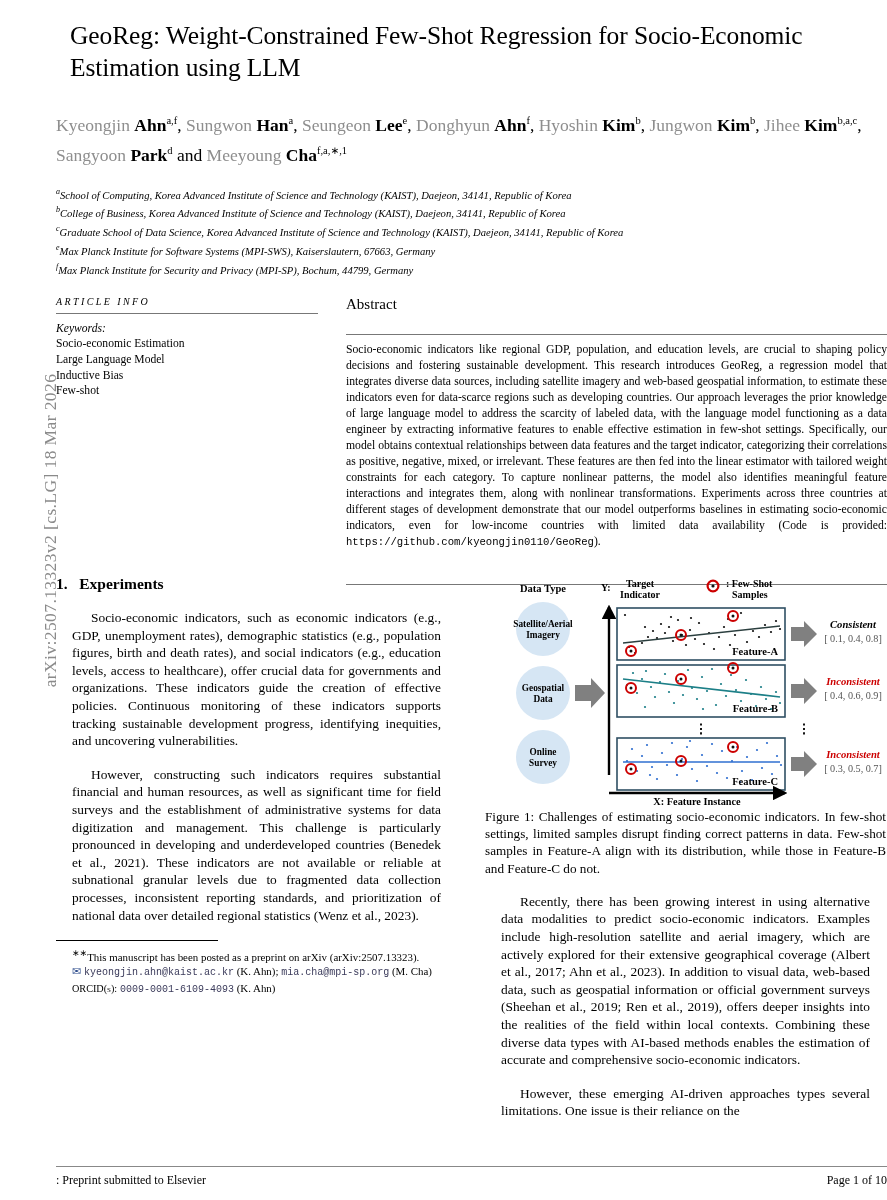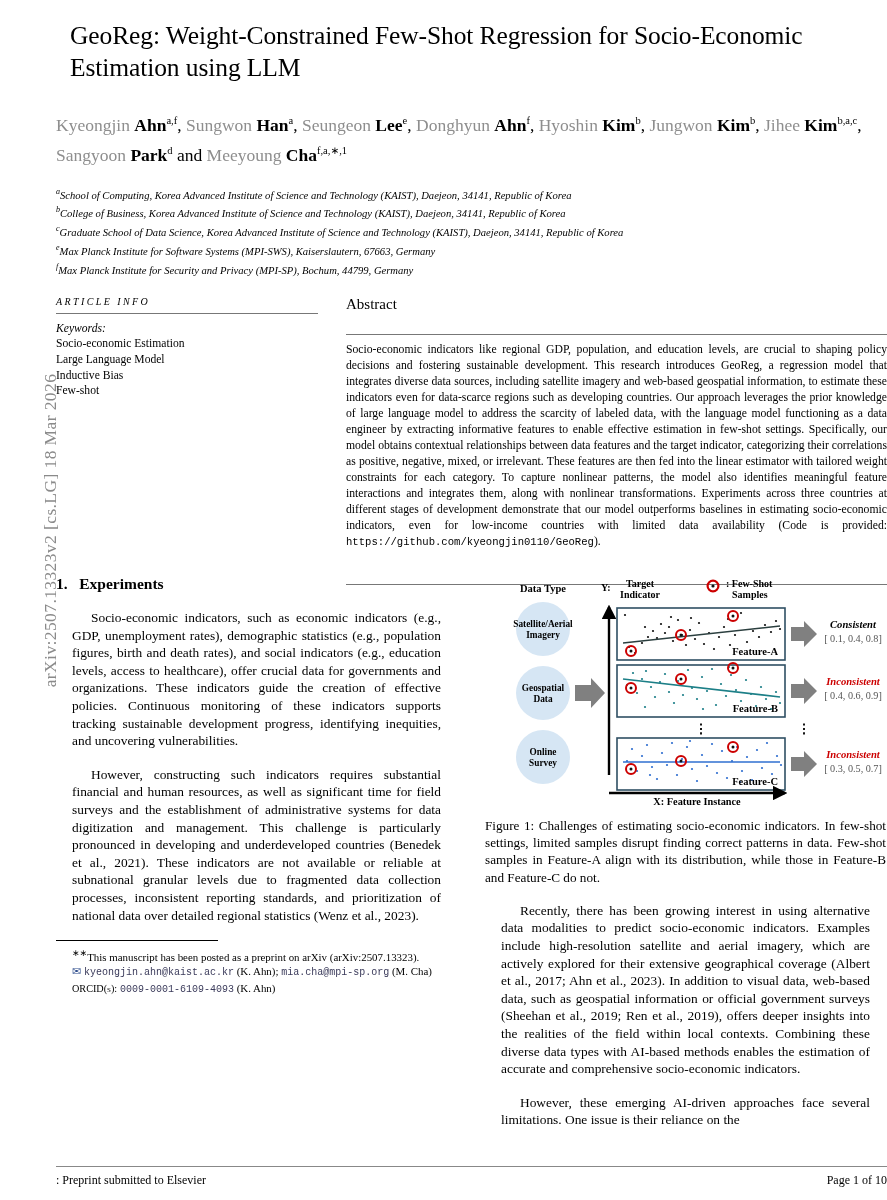--- a/index.html
+++ b/index.html
@@ -165,21 +165,21 @@
   .env-icon { color: #2b4a8b; font-size: 11px; }
 
   
   .figure { width: 401px; }
   .figwrap {
     width: 401px;
     height: 233px;
     position: relative;
   }
   .fig-caption {
-    margin-top: 9px;
+    margin-top: 0;
     font-size: 13.2px;
     line-height: 17.2px;
     text-align: justify;
     font-family: Liberation Serif, serif;
   }
   .after-fig { margin-top: 14px; }
 
   
   .footer {
     position: absolute;
@@ -498,21 +498,21 @@
             <text id="f-v1" x="368" y="110" font-family="Liberation Serif, serif" font-size="10.6" font-style="italic" font-weight="bold" text-anchor="middle" fill="#cc0000">Inconsistent</text>
             <text id="f-n1" x="368" y="124" font-family="Liberation Serif, serif" font-size="10.2" fill="#555" text-anchor="middle">[ 0.4,  0.6,  0.9]</text>
             <text id="f-v2" x="368" y="183" font-family="Liberation Serif, serif" font-size="10.6" font-style="italic" font-weight="bold" text-anchor="middle" fill="#cc0000">Inconsistent</text>
             <text id="f-n2" x="368" y="197" font-family="Liberation Serif, serif" font-size="10.2" fill="#555" text-anchor="middle">[ 0.3,  0.5,  0.7]</text>
           </svg>
         </div>
         <div class="fig-caption">Figure 1: Challenges of estimating socio-economic indicators. In few-shot settings, limited samples disrupt finding correct patterns in data. Few-shot samples in Feature-A align with its distribution, while those in Feature-B and Feature-C do not.</div>
       </div>
 
       <p class="para after-fig">Recently, there has been growing interest in using alternative data modalities to predict socio-economic indicators. Examples include high-resolution satellite and aerial imagery, which are actively explored for their extensive geographical coverage (Albert et al., 2017; Ahn et al., 2023). In addition to visual data, web-based data, such as geospatial information or official government surveys (Sheehan et al., 2019; Ren et al., 2019), offers deeper insights into the realities of the field within local contexts. Combining these diverse data types with AI-based methods enables the estimation of accurate and comprehensive socio-economic indicators.</p>
-      <p class="para">However, these emerging AI-driven approaches face several limitations. One issue is their reliance on the</p>
+      <p class="para">However, these emerging AI-driven approaches types several limitations. One issue is their reliance on the</p>
     </div>
   </div>
 
   <div class="footer">
     <div class="frule"></div>
     <div class="frow">
       <div class="fleft">: Preprint submitted to Elsevier</div>
       <div class="fright">Page 1 of 10</div>
     </div>
   </div>

